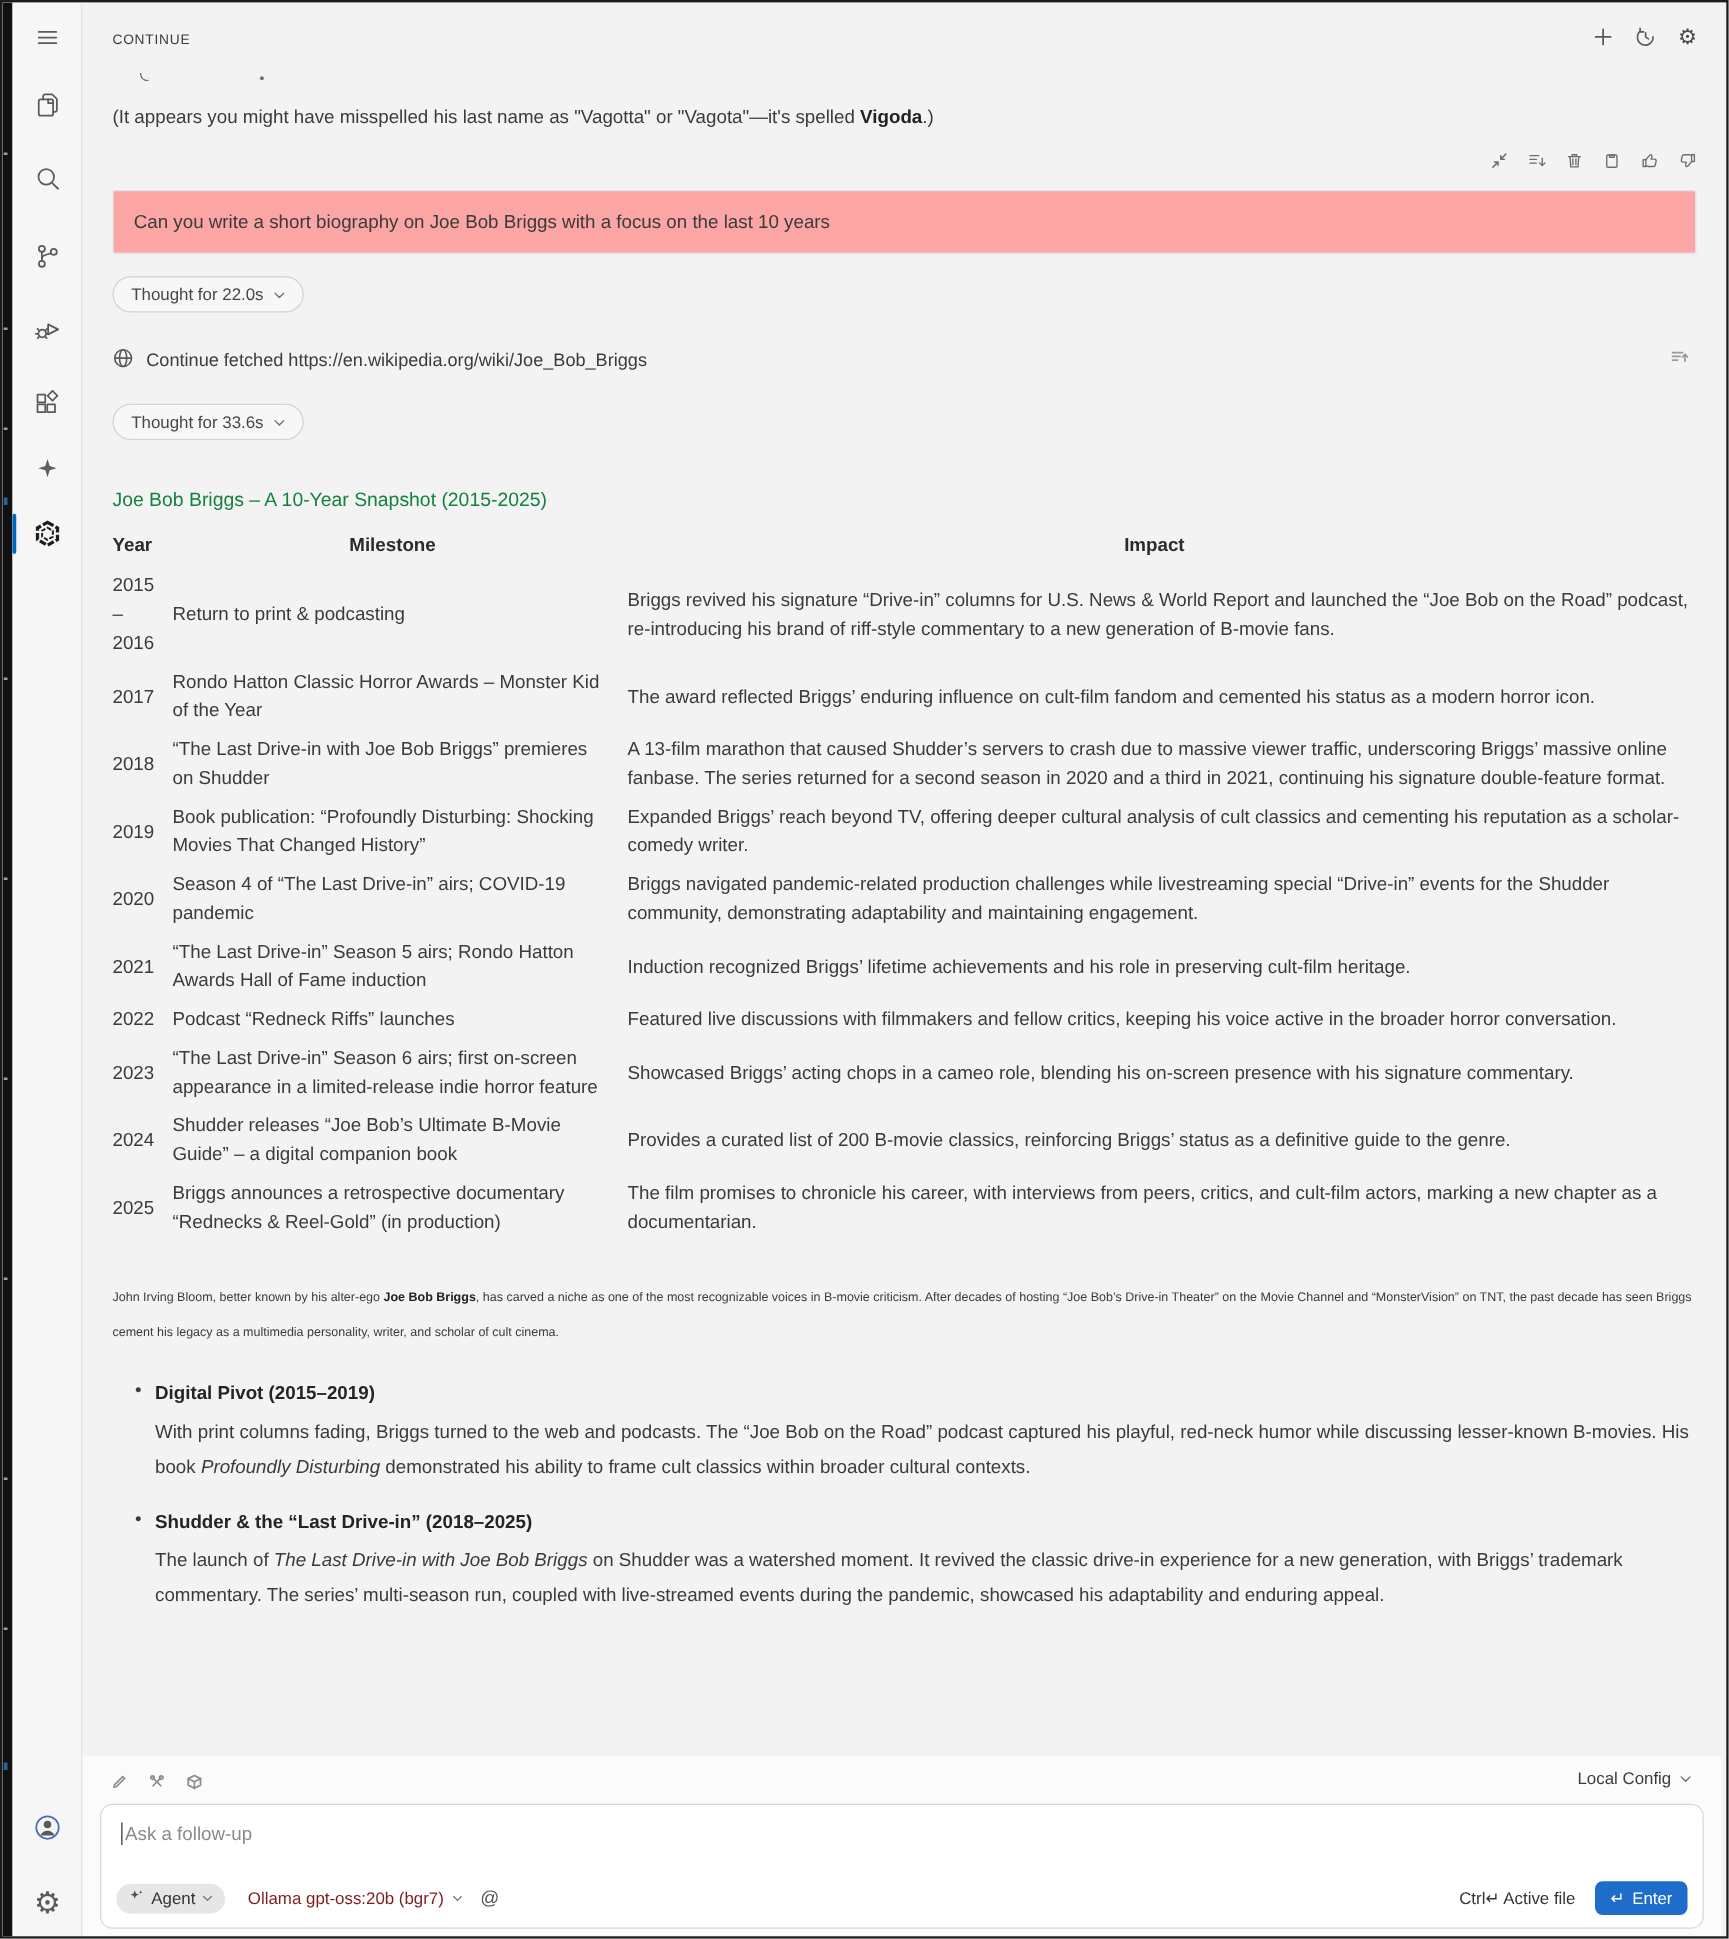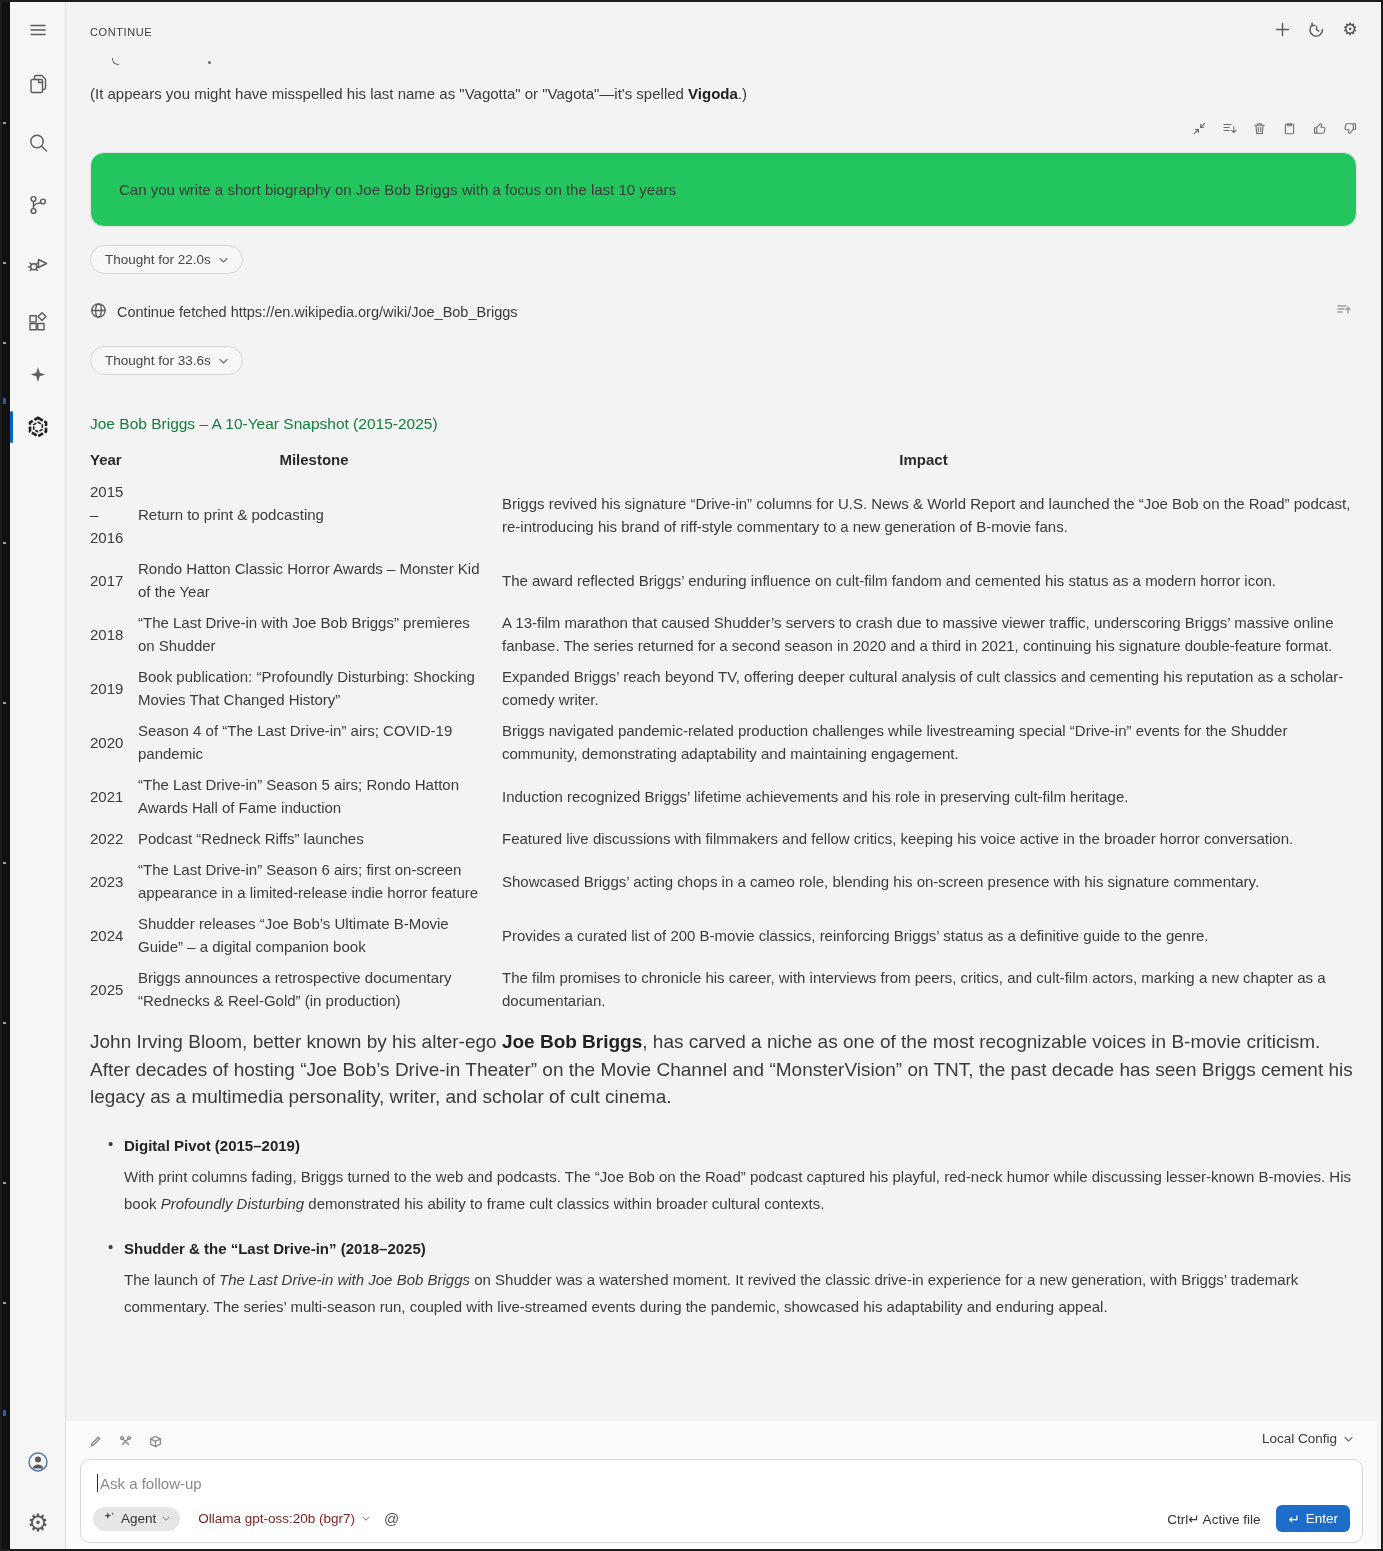--- a/index.html
+++ b/index.html
@@ -32,21 +32,21 @@
   .remnant { height:14px; overflow:hidden; position:relative; margin-top:4px; }
   .remnant .frag1 { position:absolute; left:22px; top:6px; width:7px; height:7px; border:1.5px solid #6b6b6b; border-top:none; border-right:none; border-radius:0 0 0 6px; }
   .remnant .frag2 { position:absolute; left:118px; top:9px; width:3px; height:3px; background:#6b6b6b; border-radius:50%; }
 
   .note { margin-top:16px; font-size:15px; line-height:23px; color:#3b3b3b; }
   .note b { color:#222; }
 
   .msg-actions { margin-top:16px; display:flex; justify-content:flex-end; gap:15px; }
   .msg-actions .mbtn { width:15px; height:15px; color:#6e6e6e; display:flex; align-items:center; justify-content:center; cursor:pointer; }
 
-  .user-box { margin-top:16px; background:#22c55e; border:1px solid #e2e2e2; border-radius:14px; padding:28px; font-size:15px; color:#3b3b3b; box-shadow:0 1px 2px rgba(0,0,0,.03); }
+  .user-box { margin-top:16px; background:#fca5a5; border:1px solid #e2e2e2; border-radius:2px; padding:16px; font-size:15px; color:#3b3b3b; box-shadow:0 1px 2px rgba(0,0,0,.03); }
 
   .pill { display:inline-flex; align-items:center; gap:8px; height:29px; padding:0 14px; border:1px solid #d4d4d4; border-radius:15px; background:#f7f7f7; font-size:13.5px; color:#474747; cursor:pointer; }
   .pill-row1 { margin-top:18px; }
   .pill-row2 { margin-top:24px; }
 
   .fetched { margin-top:28px; display:flex; align-items:center; gap:10px; font-size:14.5px; color:#3b3b3b; position:relative; padding-right:30px; }
   .fetched .expander { position:absolute; right:6px; top:1px; color:#9a9a9a; cursor:pointer; }
 
   h3.sec { font-size:15.5px; font-weight:normal; color:#15803d; }
   .h-snap { margin-top:40px; }
@@ -56,36 +56,36 @@
   table.snap th { font-size:15px; font-weight:bold; color:#2b2b2b; padding:4px 0 8px; }
   table.snap col.c-year { width:48px; }
   table.snap col.c-mile { width:352px; }
   table.snap th.th-year { text-align:left; }
   table.snap th.th-mile { }
   table.snap th.th-imp { }
   table.snap td { font-size:15px; line-height:23px; vertical-align:middle; padding:4px 0; color:#3b3b3b; }
   table.snap td.year { padding-right:6px; }
   table.snap td.impact { padding-left:12px; }
 
-  .narr-para { margin-top:12px; font-size:19px; line-height:27.5px; color:#3b3b3b; }
+  .narr-para { margin-top:32px; font-size:10px; line-height:27.5px; color:#3b3b3b; }
   .narr-para b { color:#222; }
 
   .bullets { margin-top:24px; }
   .bullet { position:relative; padding-left:34px; margin-top:20px; }
   .bullet::before { content:"•"; position:absolute; left:18px; top:0; color:#3b3b3b; font-size:15px; }
   .bullet .btitle { font-size:15px; font-weight:bold; color:#242424; line-height:22px; }
   .bullet .bbody { margin-top:6px; font-size:15px; line-height:27.5px; color:#3b3b3b; }
 
   
   .footer { position:absolute; left:0; right:4px; bottom:0; background:#fbfbfb; padding:6px 14px 6px; }
   .composer-toolbar { height:28px; display:flex; align-items:center; gap:16px; padding:0 8px; position:relative; }
   .composer-toolbar .tbtn { width:14px; height:14px; color:#8d8d8d; cursor:pointer; display:flex; align-items:center; justify-content:center; }
   .local-config { position:absolute; right:10px; top:4px; display:flex; align-items:center; gap:7px; font-size:13.5px; color:#3b3b3b; cursor:pointer; }
 
-  .input-box { margin-top:4px; background:#fff; border:1px solid #d8d8d8; border-radius:10px; height:84px; position:relative; padding:14px 16px; cursor:text; }
+  .input-box { margin-top:4px; background:#fff; border:1px solid #d8d8d8; border-radius:10px; height:100px; position:relative; padding:14px 16px; cursor:text; }
   .placeholder-row { display:flex; align-items:center; gap:2px; }
   .caret { width:1px; height:18px; background:#333; }
   .placeholder { font-size:15px; color:#8a8a8a; }
 
   .input-bottom { position:absolute; left:12px; right:12px; bottom:10px; display:flex; align-items:center; }
   .agent-pill { display:inline-flex; align-items:center; gap:6px; background:#e6e6e6; border-radius:12px; height:24px; padding:0 10px; font-size:13.5px; color:#333; cursor:pointer; }
   .model-select { margin-left:18px; display:flex; align-items:center; gap:7px; font-size:13.5px; color:#7f1d1d; cursor:pointer; }
   .at-btn { margin-left:14px; font-size:15px; color:#555; cursor:pointer; }
   .input-right { margin-left:auto; display:flex; align-items:center; gap:16px; }
   .shortcut-hint { font-size:13.5px; color:#333; }

